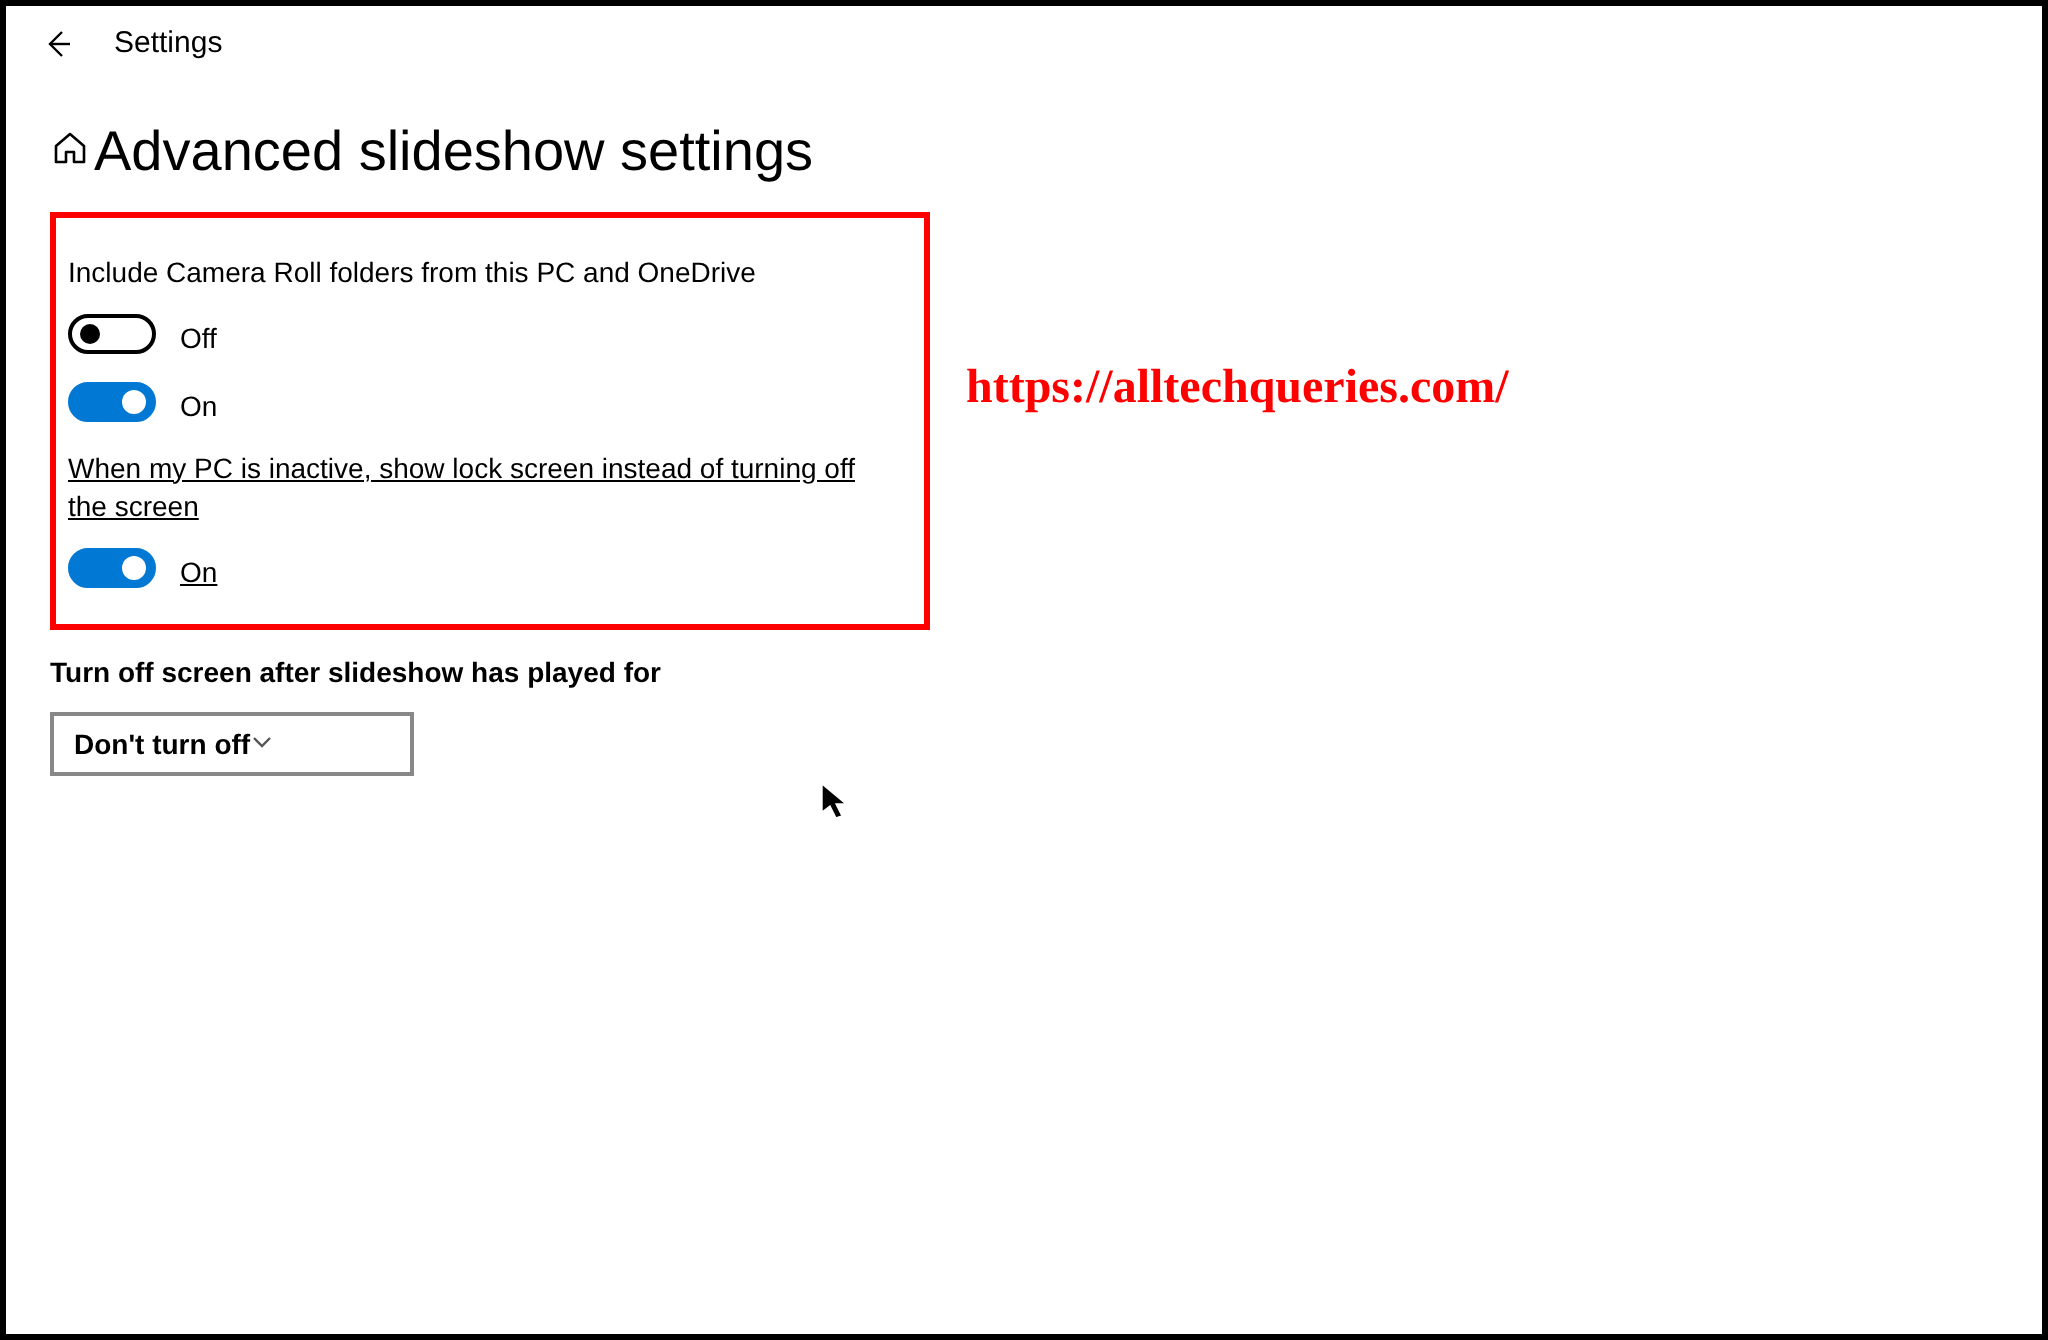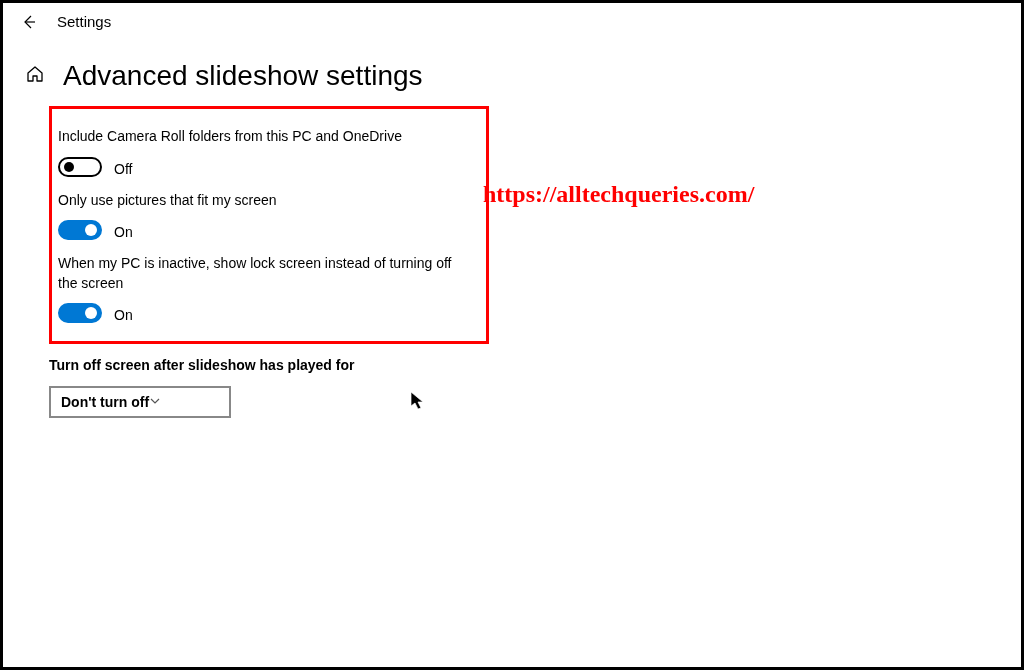--- a/index.html
+++ b/index.html
@@ -32,47 +32,47 @@
       color: #000;
     }
     .header-title {
       font-size: 15px;
       color: #000;
       font-weight: 400;
     }
     .page-title-row {
       display: flex;
       align-items: center;
-      gap: 18px;
+      gap: 2px;
       padding: 24px 30px 14px 22px;
     }
     .home-icon {
       cursor: pointer;
     }
     .page-title {
       font-size: 28px;
       font-weight: 500;
       color: #000;
     }
     .content {
       padding: 0 22px;
       position: relative;
-      margin-left: 24px;
     }
     .highlight-box {
       border: 3px solid #ff0000;
       padding: 18px 14px 14px 6px;
       margin-bottom: 12px;
       width: 440px;
     }
     .setting {
       margin-bottom: 14px;
     }
     .setting:last-child {
       margin-bottom: 4px;
+      text-decoration: underline;
     }
     .setting-label {
       font-size: 14px;
       color: #000;
       margin-bottom: 10px;
       line-height: 1.4;
     }
     .toggle-row {
       display: flex;
       align-items: flex-end;
@@ -175,21 +175,20 @@
       <div class="setting-label">Include Camera Roll folders from this PC and OneDrive</div>
       <div class="toggle-row">
         <div class="toggle">
           <div class="toggle-knob"></div>
         </div>
         <div class="toggle-state">Off</div>
       </div>
     </div>
 
     <div class="setting">
-      <div class="setting-label">Only use pictures that fit my screen</div>
       <div class="toggle-row">
         <div class="toggle on">
           <div class="toggle-knob"></div>
         </div>
         <div class="toggle-state">On</div>
       </div>
     </div>
 
     <div class="setting">
       <div class="setting-label">When my PC is inactive, show lock screen instead of turning off the screen</div>

